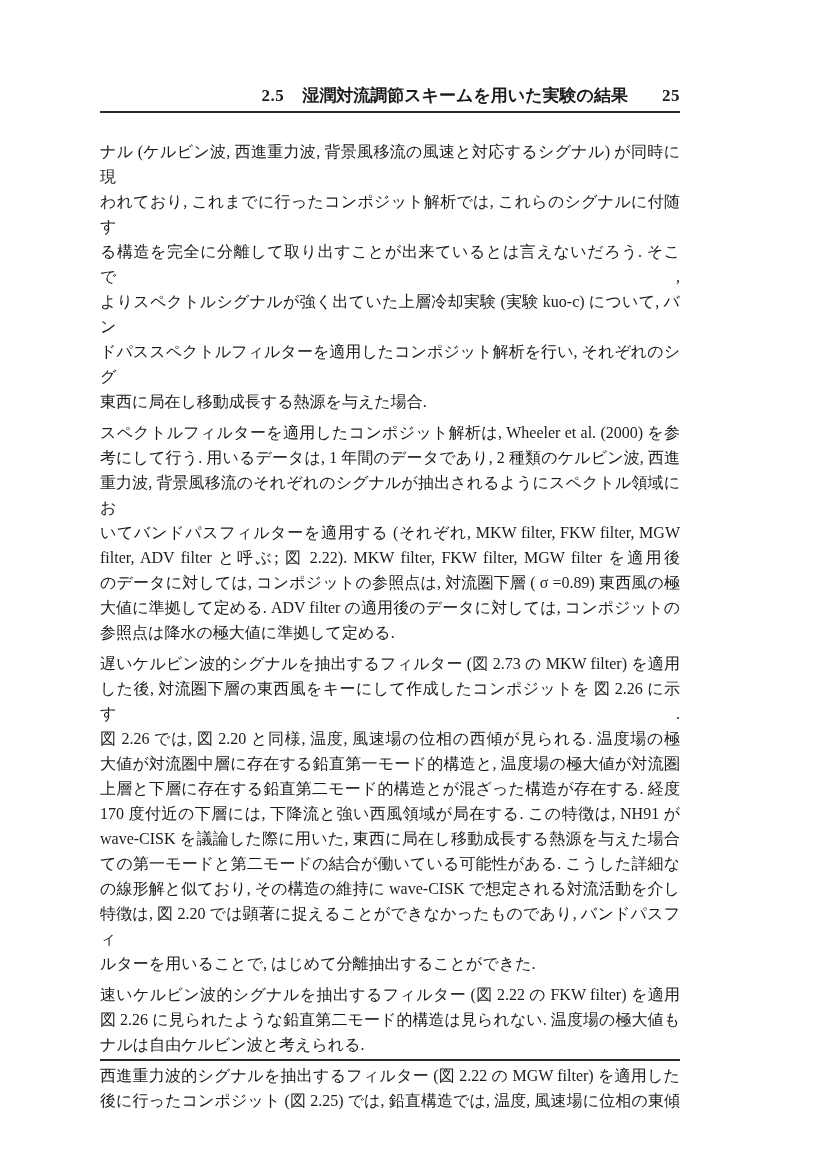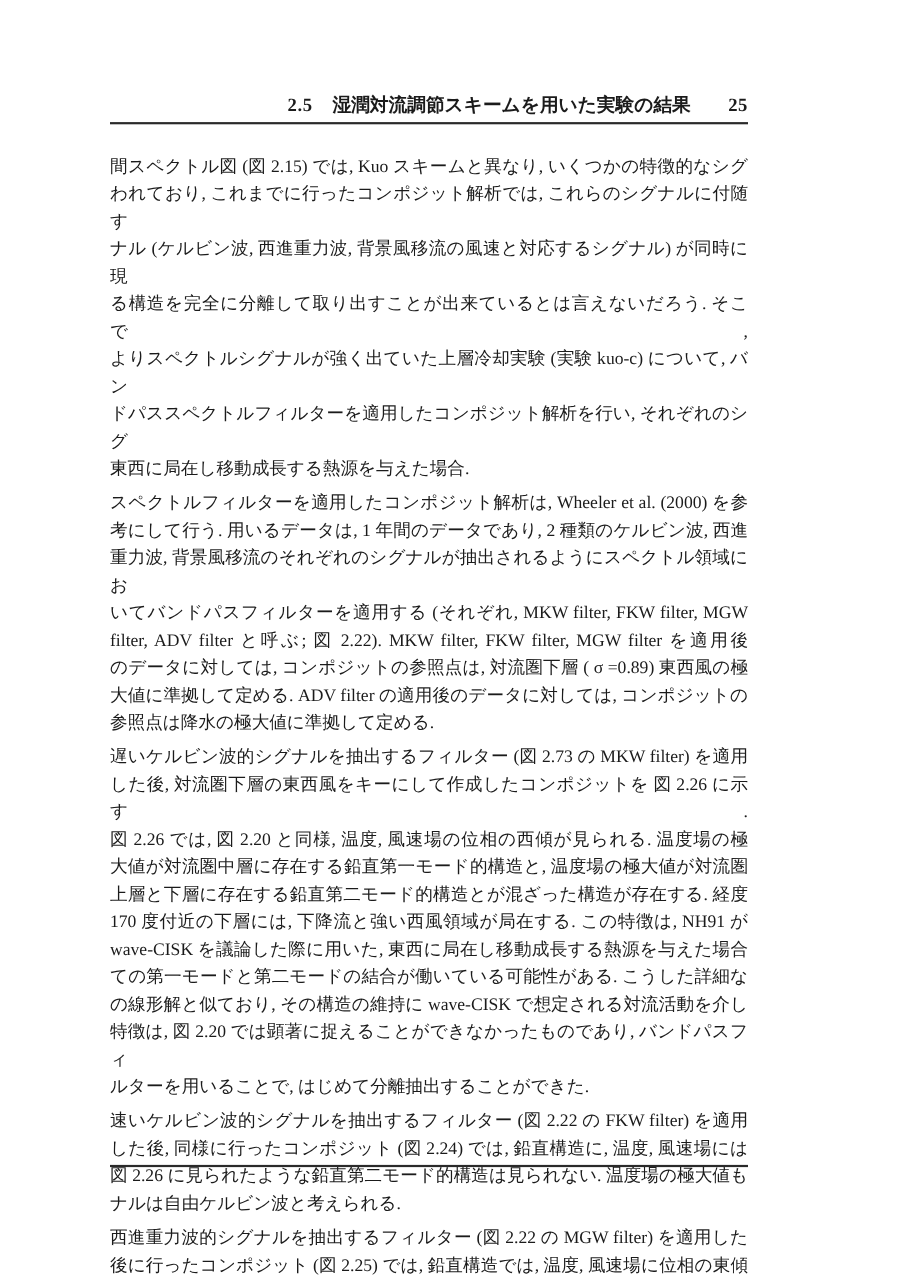--- a/index.html
+++ b/index.html
@@ -46,23 +46,22 @@
   <header class="running-header">
     <span class="section-number">2.5</span>
     <span class="section-title">湿潤対流調節スキームを用いた実験の結果</span>
     <span class="page-number">25</span>
   </header>
 
   <div class="header-rule"></div>
 
   <main class="body-text">
       <div class="para">
-        <div class="line">間スペクトル図 (図 2.15) では, Kuo スキームと異なり, いくつかの特徴的なシグ</div>
+        <div class="line">ナル (ケルビン波, 西進重力波, 背景風移流の風速と対応するシグナル) が同時に現</div>
         <div class="line">われており, これまでに行ったコンポジット解析では, これらのシグナルに付随す</div>
-        <div class="line">ナル (ケルビン波, 西進重力波, 背景風移流の風速と対応するシグナル) が同時に現</div>
         <div class="line">る構造を完全に分離して取り出すことが出来ているとは言えないだろう. そこで,</div>
         <div class="line">よりスペクトルシグナルが強く出ていた上層冷却実験 (実験 kuo-c) について, バン</div>
         <div class="line">ドパススペクトルフィルターを適用したコンポジット解析を行い, それぞれのシグ</div>
         <div class="line short">東西に局在し移動成長する熱源を与えた場合.</div>
       </div>
       <div class="para">
         <div class="line">スペクトルフィルターを適用したコンポジット解析は, Wheeler et al. (2000) を参</div>
         <div class="line">考にして行う. 用いるデータは, 1 年間のデータであり, 2 種類のケルビン波, 西進</div>
         <div class="line">重力波, 背景風移流のそれぞれのシグナルが抽出されるようにスペクトル領域にお</div>
         <div class="line">いてバンドパスフィルターを適用する (それぞれ, MKW filter, FKW filter, MGW</div>
@@ -79,21 +78,20 @@
         <div class="line">上層と下層に存在する鉛直第二モード的構造とが混ざった構造が存在する. 経度</div>
         <div class="line">170 度付近の下層には, 下降流と強い西風領域が局在する. この特徴は, NH91 が</div>
         <div class="line">wave-CISK を議論した際に用いた, 東西に局在し移動成長する熱源を与えた場合</div>
         <div class="line">ての第一モードと第二モードの結合が働いている可能性がある. こうした詳細な</div>
         <div class="line">の線形解と似ており, その構造の維持に wave-CISK で想定される対流活動を介し</div>
         <div class="line">特徴は, 図 2.20 では顕著に捉えることができなかったものであり, バンドパスフィ</div>
         <div class="line short">ルターを用いることで, はじめて分離抽出することができた.</div>
       </div>
       <div class="para">
         <div class="line">速いケルビン波的シグナルを抽出するフィルター (図 2.22 の FKW filter) を適用</div>
-        <div class="line">した後, 同様に行ったコンポジット (図 2.24) では, 鉛直構造に, 温度, 風速場には</div>
         <div class="line">図 2.26 に見られたような鉛直第二モード的構造は見られない. 温度場の極大値も</div>
         <div class="line short">ナルは自由ケルビン波と考えられる.</div>
       </div>
       <div class="para">
         <div class="line">西進重力波的シグナルを抽出するフィルター (図 2.22 の MGW filter) を適用した</div>
         <div class="line">後に行ったコンポジット (図 2.25) では, 鉛直構造では, 温度, 風速場に位相の東傾</div>
       </div>
     </main>
 
   <div class="footer-rule"></div>

